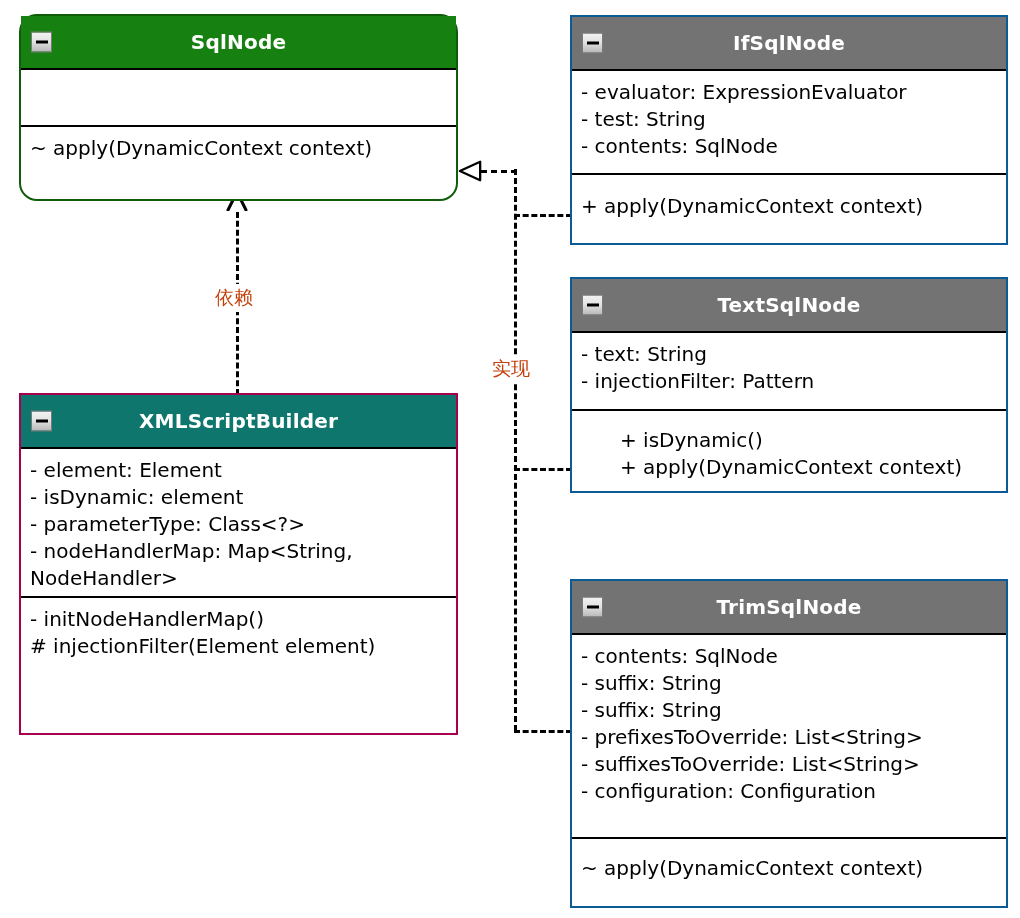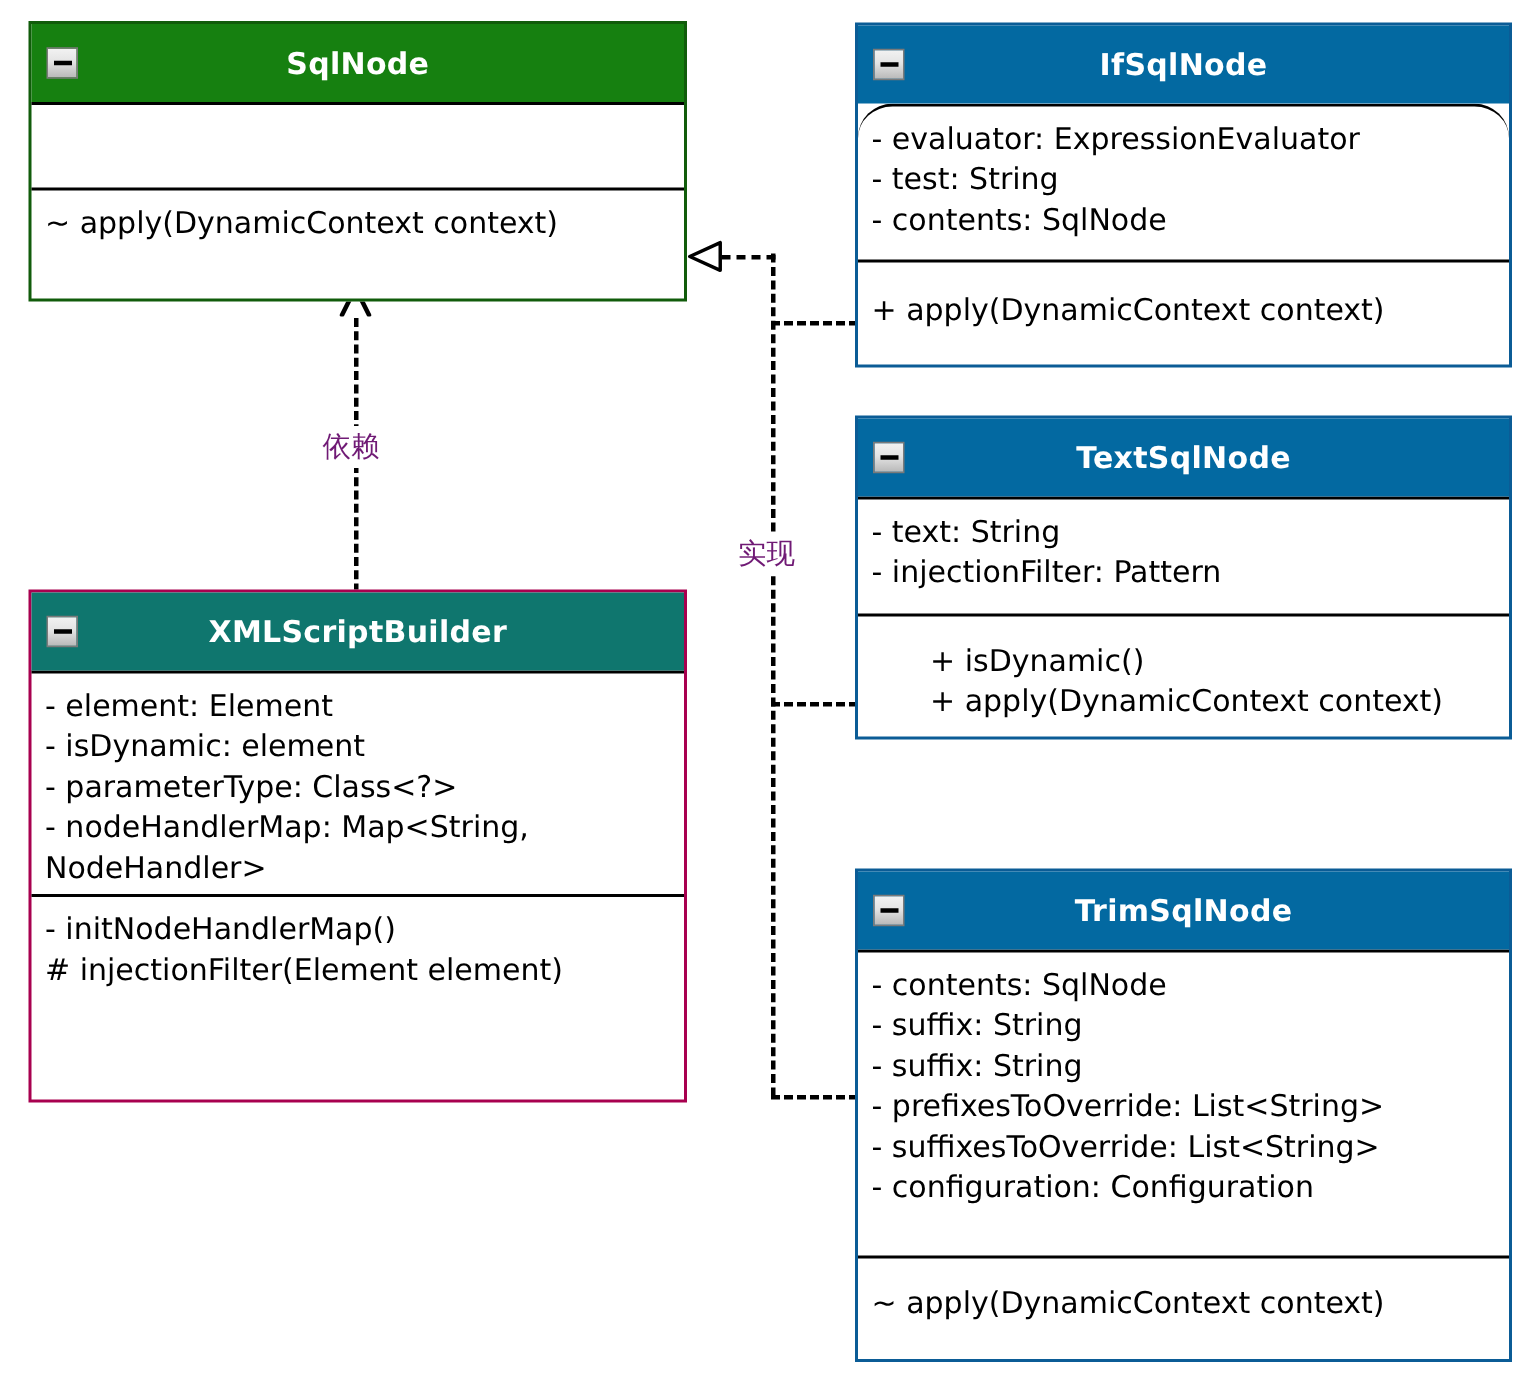--- a/index.html
+++ b/index.html
@@ -20,41 +20,41 @@
 
   
   .uml-class {
     position: absolute;
     box-sizing: border-box;
     background: #ffffff;
     border: 2px solid #000;
     display: flex;
     flex-direction: column;
   }
-  .uml-class.green  { border-color: #115c0b; }
+  .uml-class.green  { border-color: #115c0b; border-radius: 18px; }
   .uml-class.pink   { border-color: #a8004f; }
   .uml-class.blue   { border-color: #0b5c96; }
 
   .uml-header {
     position: relative;
     box-sizing: border-box;
     display: flex;
     align-items: center;
     justify-content: center;
     color: #ffffff;
     font-weight: bold;
     font-size: 20px;
     letter-spacing: 0.2px;
     height: 52px;
     flex: 0 0 52px;
     font-family: "DejaVu Sans", sans-serif;
   }
   .uml-class.green .uml-header { background: #168010; }
   .uml-class.pink  .uml-header { background: #0f766e; }
-  .uml-class.blue  .uml-header { background: #0369a1; }
+  .uml-class.blue  .uml-header { background: #737373; }
 
   
   .min-icon {
     position: absolute;
     left: 10px;
     top: 50%;
     transform: translateY(-50%);
     width: 21px;
     height: 21px;
     box-sizing: border-box;
@@ -110,21 +110,21 @@
   
   .arrow-real-left {
     position: absolute;
     width: 24px;
     height: 24px;
   }
 
   .edge-label {
     position: absolute;
     font-size: 19px;
-    color: #701a75;
+    color: #c2410c;
     background: #ffffff;
     padding: 1px 4px;
     white-space: nowrap;
     font-family: "DejaVu Sans", sans-serif;
   }
 </style>
 </head>
 <body>
 
 <div id="canvas">
@@ -176,21 +176,21 @@
       <div class="member">- initNodeHandlerMap()</div>
       <div class="member"># injectionFilter(Element element)</div>
     </div>
   </div>
 
   <div class="uml-class blue" style="left:570px; top:15px; width:438px; height:230px;">
     <div class="uml-header">
       <span class="min-icon"></span>
       <span>IfSqlNode</span>
     </div>
-    <div class="uml-compartment attrs" style="height:104px;border-radius:23px;">
+    <div class="uml-compartment attrs" style="height:104px;">
       <div class="member">- evaluator:  ExpressionEvaluator</div>
       <div class="member">- test:  String</div>
       <div class="member">- contents:  SqlNode</div>
     </div>
     <div class="uml-compartment ops" style="flex:1; padding-top:18px;">
       <div class="member">+ apply(DynamicContext context)</div>
     </div>
   </div>
 
   <div class="uml-class blue" style="left:570px; top:277px; width:438px; height:216px;justify-content:space-between;">

